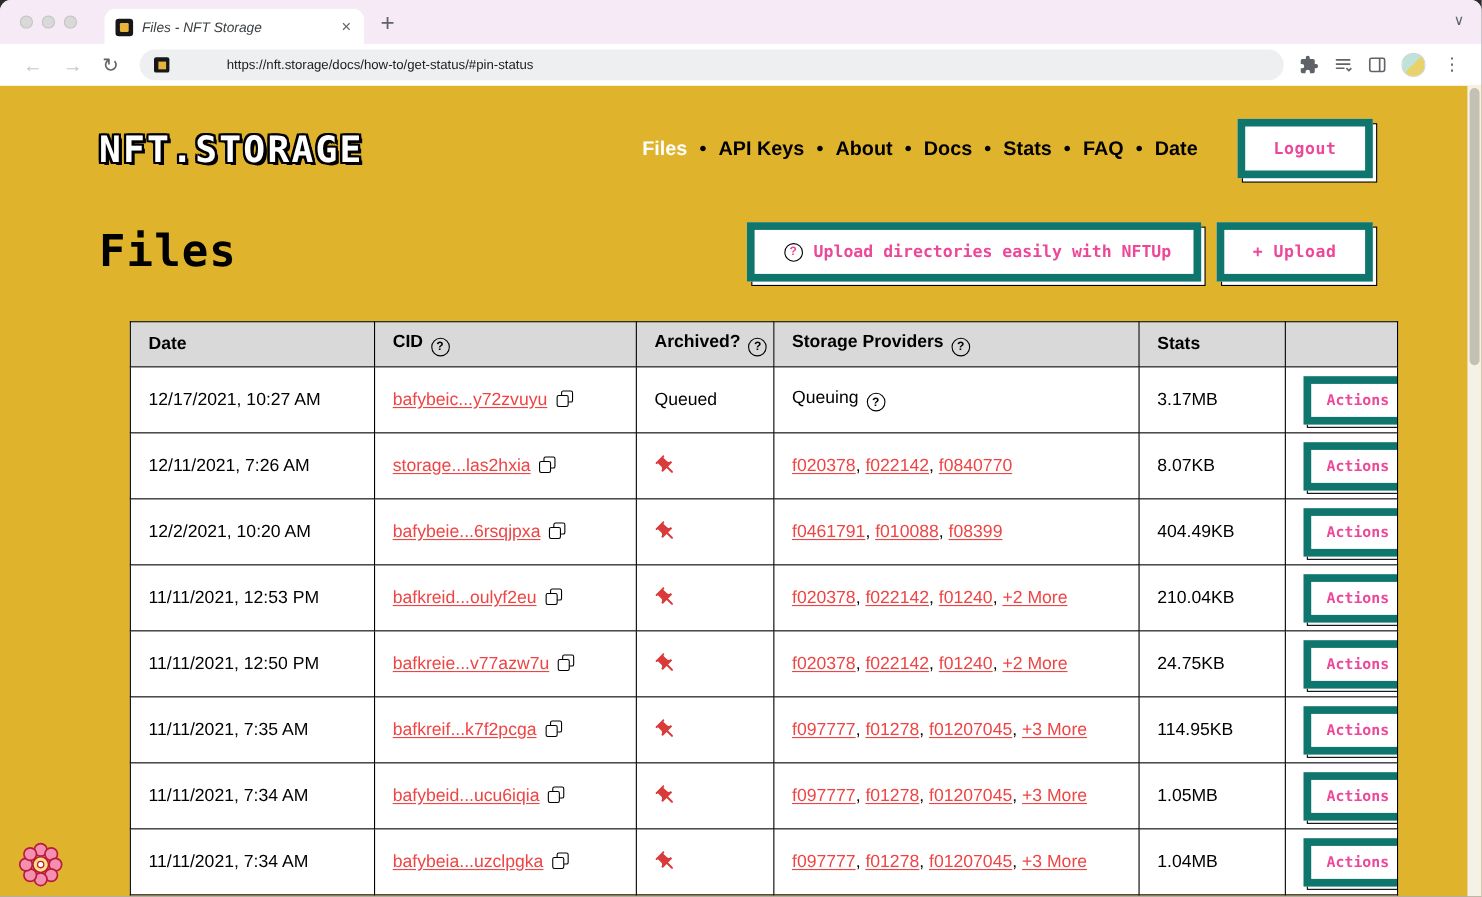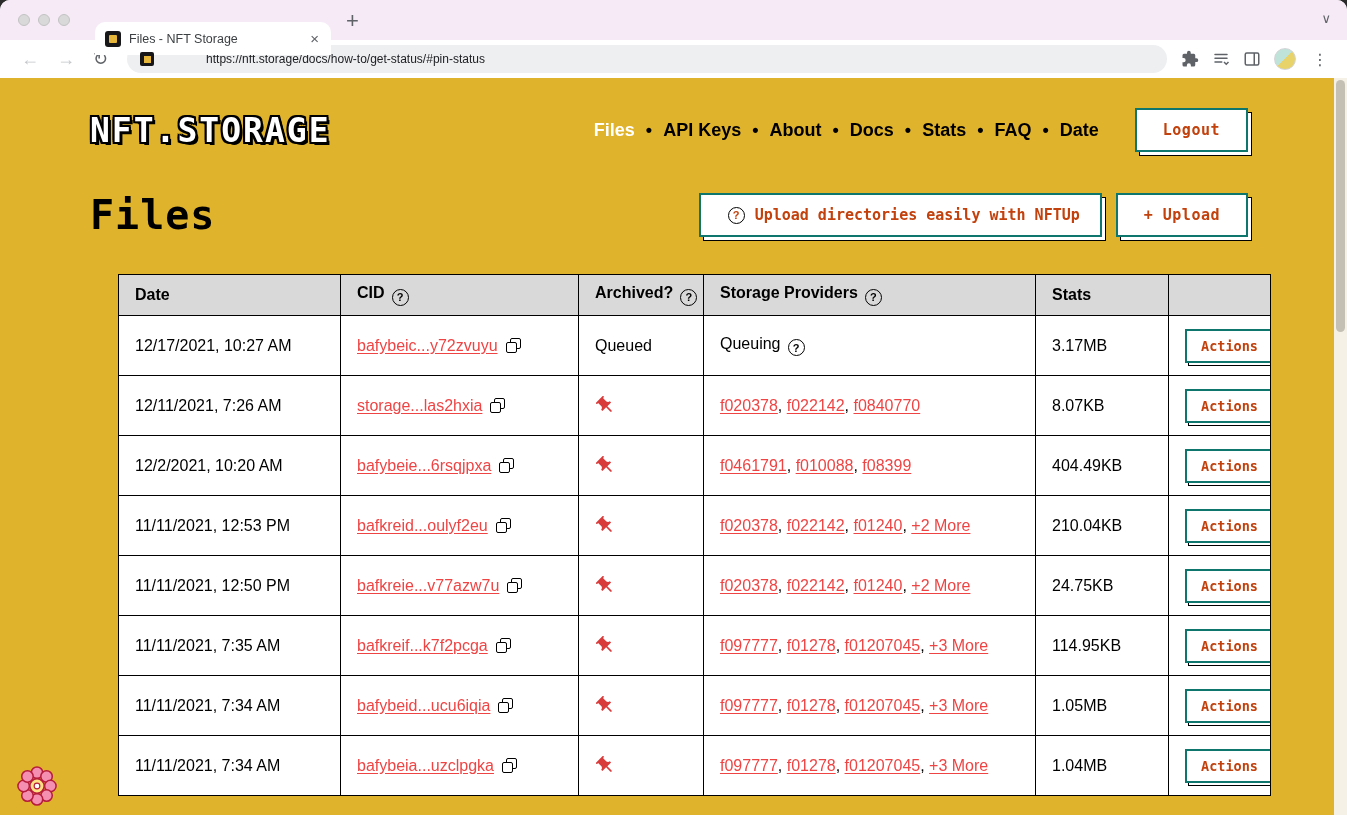--- a/index.html
+++ b/index.html
@@ -8,22 +8,22 @@
     width:1347px; height:815px; overflow:hidden;
     font-family:"Liberation Sans","DejaVu Sans",sans-serif;
     background:#2b2b2b;
   }
   .window{ position:relative; width:1347px; height:815px; border-radius:10px 10px 0 0; overflow:hidden; background:#fff; }
 
   
   .tabstrip{ position:relative; height:40px; background:#f5eaf6; }
   .traffic{ position:absolute; left:18px; top:14px; display:flex; gap:8px; }
   .traffic span{ width:12px; height:12px; border-radius:50%; background:#d9d9d9; border:1px solid #c3c3c3; }
-  .tab{ position:absolute; left:95px; top:22px; width:236px; height:33px; background:#fff;
-        border-radius:10px 10px 0 0; display:flex; align-items:center; gap:8px; padding:0 10px; }
+  .tab{ position:absolute; left:95px; top:8px; width:236px; height:33px; background:#fff;
+        border-radius:10px 10px 0 0; display:flex; align-items:center; gap:8px; padding:0 10px;font-style:italic; }
   .favicon{ width:16px; height:16px; background:#17171a; border-radius:3px; position:relative; flex:none; }
   .favicon::after{ content:""; position:absolute; left:4px; top:4px; right:4px; bottom:4px; background:#e5b63a; border-radius:1px; }
   .tab-title{ font-size:12.5px; color:#3c4043; white-space:nowrap; overflow:hidden; flex:1; }
   .tab-close{ font-size:15px; color:#5f6368; line-height:1; padding:0 2px; cursor:pointer; }
   .newtab{ position:absolute; left:346px; top:8px; font-size:22px; color:#5f6368; line-height:26px; cursor:pointer; }
   .tab-chevron{ position:absolute; right:16px; top:11px; font-size:13px; color:#5f6368; cursor:pointer; }
 
   
   .toolbar{ height:38px; background:#fff; display:flex; align-items:center; padding:0 12px; }
   .nav-btn{ font-size:18px; line-height:1; padding:0 9px; color:#5f6368; cursor:pointer; }
@@ -44,21 +44,21 @@
 
   .site-header{ display:flex; align-items:center; padding:30px 99px 0 90px; }
   .logo{ font-family:"DejaVu Sans Mono",monospace; font-weight:800; font-size:33px; letter-spacing:2px;
          color:#fff; cursor:pointer;
          text-shadow:-2px 0 #000,2px 0 #000,0 -2px #000,0 2px #000,-2px -2px #000,2px 2px #000,-2px 2px #000,2px -2px #000,3px 3px 0 #000; }
   .main-nav{ margin-left:auto; display:flex; align-items:center; gap:11px; font-weight:700; font-size:18px; color:#000; }
   .nav-link{ cursor:pointer; }
   .nav-link.active{ color:#fff; }
   .nav-dot{ color:#000; }
 
-  .btn{ background:#fff; border:2px solid #0f766e; color:#c2410c; cursor:pointer;
+  .btn{ background:#fff; border:7px solid #0f766e; color:#ec4899; cursor:pointer;
         font-family:"DejaVu Sans Mono",monospace; font-weight:700;
         box-shadow:4px 4px 0 -1px #fff, 4px 4px 0 0 #000; }
   .btn-large{ padding:11px 26px; font-size:15px; letter-spacing:0.5px; }
   .btn-nftup{ display:flex; align-items:center; gap:10px; padding:11px 20px; font-size:15px; margin-left:36px; }
   .btn-logout{ margin-left:36px; }
   .btn-small{ padding:7px 14px; font-size:13.5px; box-shadow:3px 3px 0 -1px #fff, 3px 3px 0 0 #000; }
 
   .title-row{ display:flex; align-items:center; justify-content:space-between; padding:40px 99px 0 90px; }
   .page-title{ margin:0; font-family:"DejaVu Sans Mono",monospace; font-weight:800; font-size:40px; letter-spacing:1px; color:#000; }
   .title-buttons{ display:flex; align-items:center; gap:14px; }

